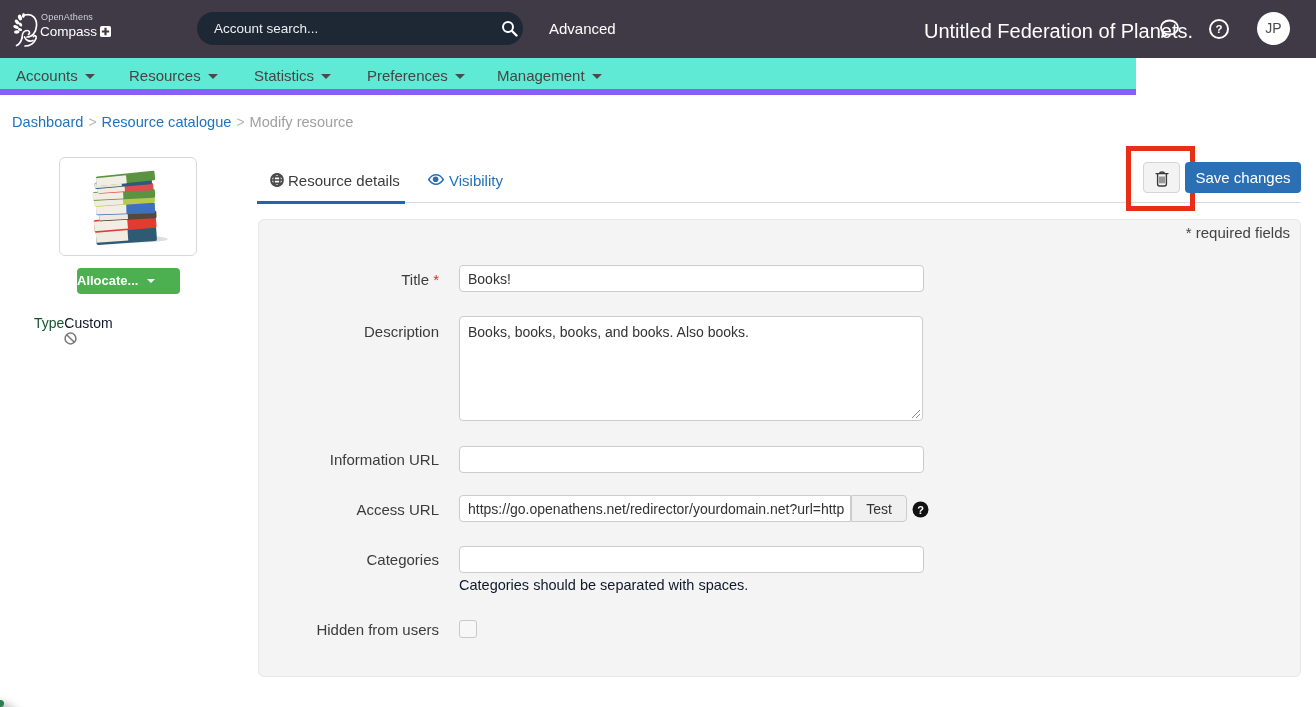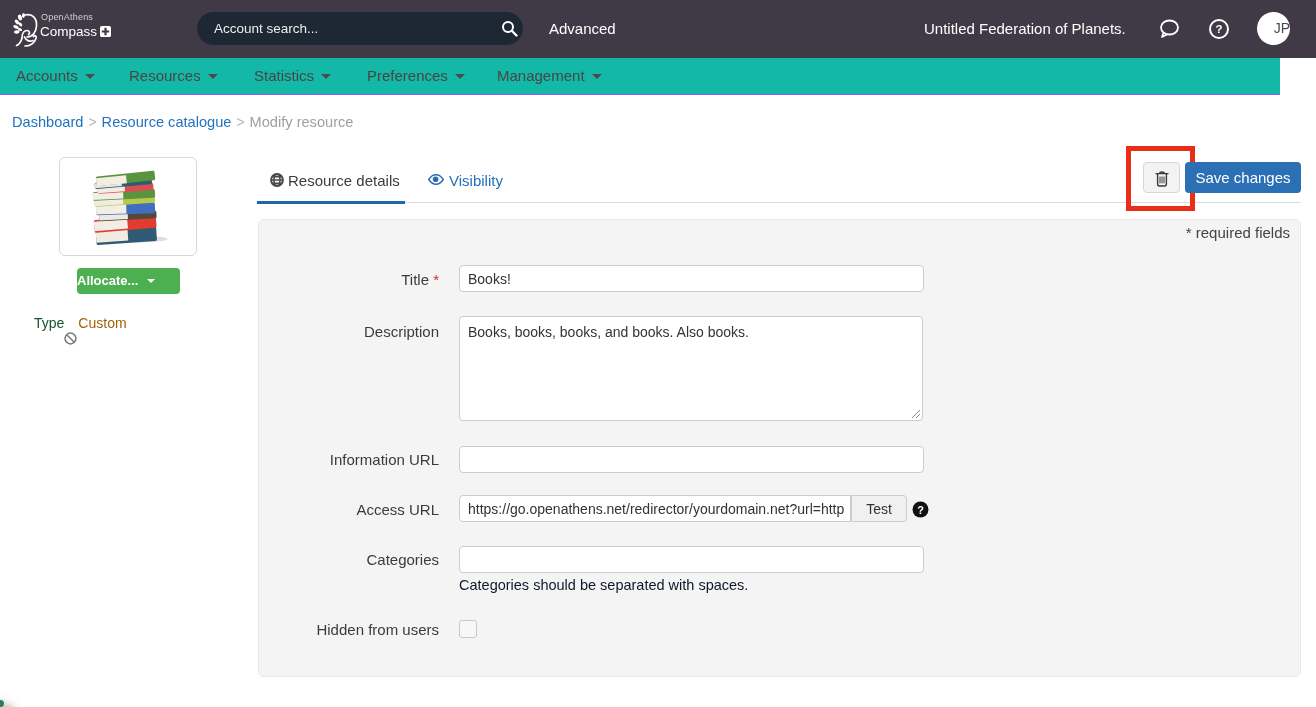--- a/index.html
+++ b/index.html
@@ -7,46 +7,46 @@
   font-family:"Liberation Sans", sans-serif; }
 #page { position:relative; width:1316px; height:707px;padding-left:12px; }
 .abs { position:absolute; }
 
 
 #topbar { position:absolute; left:0; top:0; width:1316px; height:58px; background:#3f3a45; }
 #searchpill { position:absolute; left:197px; top:12px; width:326px; height:33px;
   background:#1d2834; border-radius:17px; }
 #searchpill .ph { position:absolute; left:17px; top:9px; font-size:13.5px; color:#eceef1; }
 #advanced { position:absolute; left:549px; top:20px; font-size:15px; color:#fff;text-align:center; }
-#fedname { position:absolute; left:924px; top:20px; white-space:nowrap; font-size:15px; color:#fff; }
+#fedname { position:absolute; left:924px; top:20px; white-space:nowrap; font-size:20px; color:#fff; }
 #avatar { position:absolute; left:1257px; top:12px; width:33px; height:33px; border-radius:50%;
-  background:#fff; color:#4a4a50; font-size:14px; text-align:right; line-height:33px; }
-
-
-#navbar { position:absolute; left:0; top:58px; width:1280px; height:37px; background:#14b8a6;
-  border-bottom:1px solid #8b5cf6; }
+  background:#fff; color:#4a4a50; font-size:14px; text-align:center; line-height:33px; }
+
+
+#navbar { position:absolute; left:0; top:58px; width:1136px; height:37px; background:#5eead4;
+  border-bottom:6px solid #8b5cf6; }
 .navitem { position:absolute; top:9px; font-size:15px; color:#464646; }
 .caret { display:inline-block; width:0; height:0; border-left:5px solid transparent;
   border-right:5px solid transparent; border-top:5px solid #4a4a4a; margin-left:7px;
   vertical-align:2px; }
 
 
 #crumbs { position:absolute; left:12px; top:114px; font-size:14.6px; color:#a0a0a0; }
 #crumbs a { color:#2173bd; text-decoration:none; }
 #crumbs .sep { color:#b5b5b5; padding:0 5px; font-size:14px; }
 
 
 #thumbbox { position:absolute; left:59px; top:157px; width:138px; height:99px;
   background:#fff; border:1px solid #d8d8d8; border-radius:6px; }
 #allocbtn { position:absolute; left:77px; top:268px; width:103px; height:26px;
   background:#4caf50; border-radius:4px; color:#fff; font-size:13px; font-weight:bold;
   text-align:left; line-height:26px; }
 #allocbtn .caret { border-top-color:#fff; margin-left:9px; border-left-width:4px; border-right-width:4px; border-top-width:4.5px; }
 #typerow { position:absolute; left:34px; top:315px; font-size:14px; }
-#typerow .k { color:#14532d; } #typerow .v { color:#a16207; margin-left:14px; }
+#typerow .k { color:#14532d; } #typerow .v { color:#0f172a; margin-left:0; }
 .tabtxt { position:absolute; font-size:15px; white-space:nowrap; }
 #tabline { position:absolute; left:258px; top:202px; width:1043px; height:1px; background:#dcdcdc; }
 #tabuline { position:absolute; left:257px; top:201px; width:148px; height:3px; background:#2066ad; }
 
 
 #redbox { position:absolute; left:1126px; top:146px; width:69px; height:65px;
   border:5px solid #e92e18; }
 #trashbtn { position:absolute; left:1143px; top:162px; width:37px; height:31px;
   background:#f3f3f3; border:1px solid #d5d5d5; border-radius:4px; }
 #savebtn { position:absolute; left:1185px; top:162px; width:116px; height:31px;

